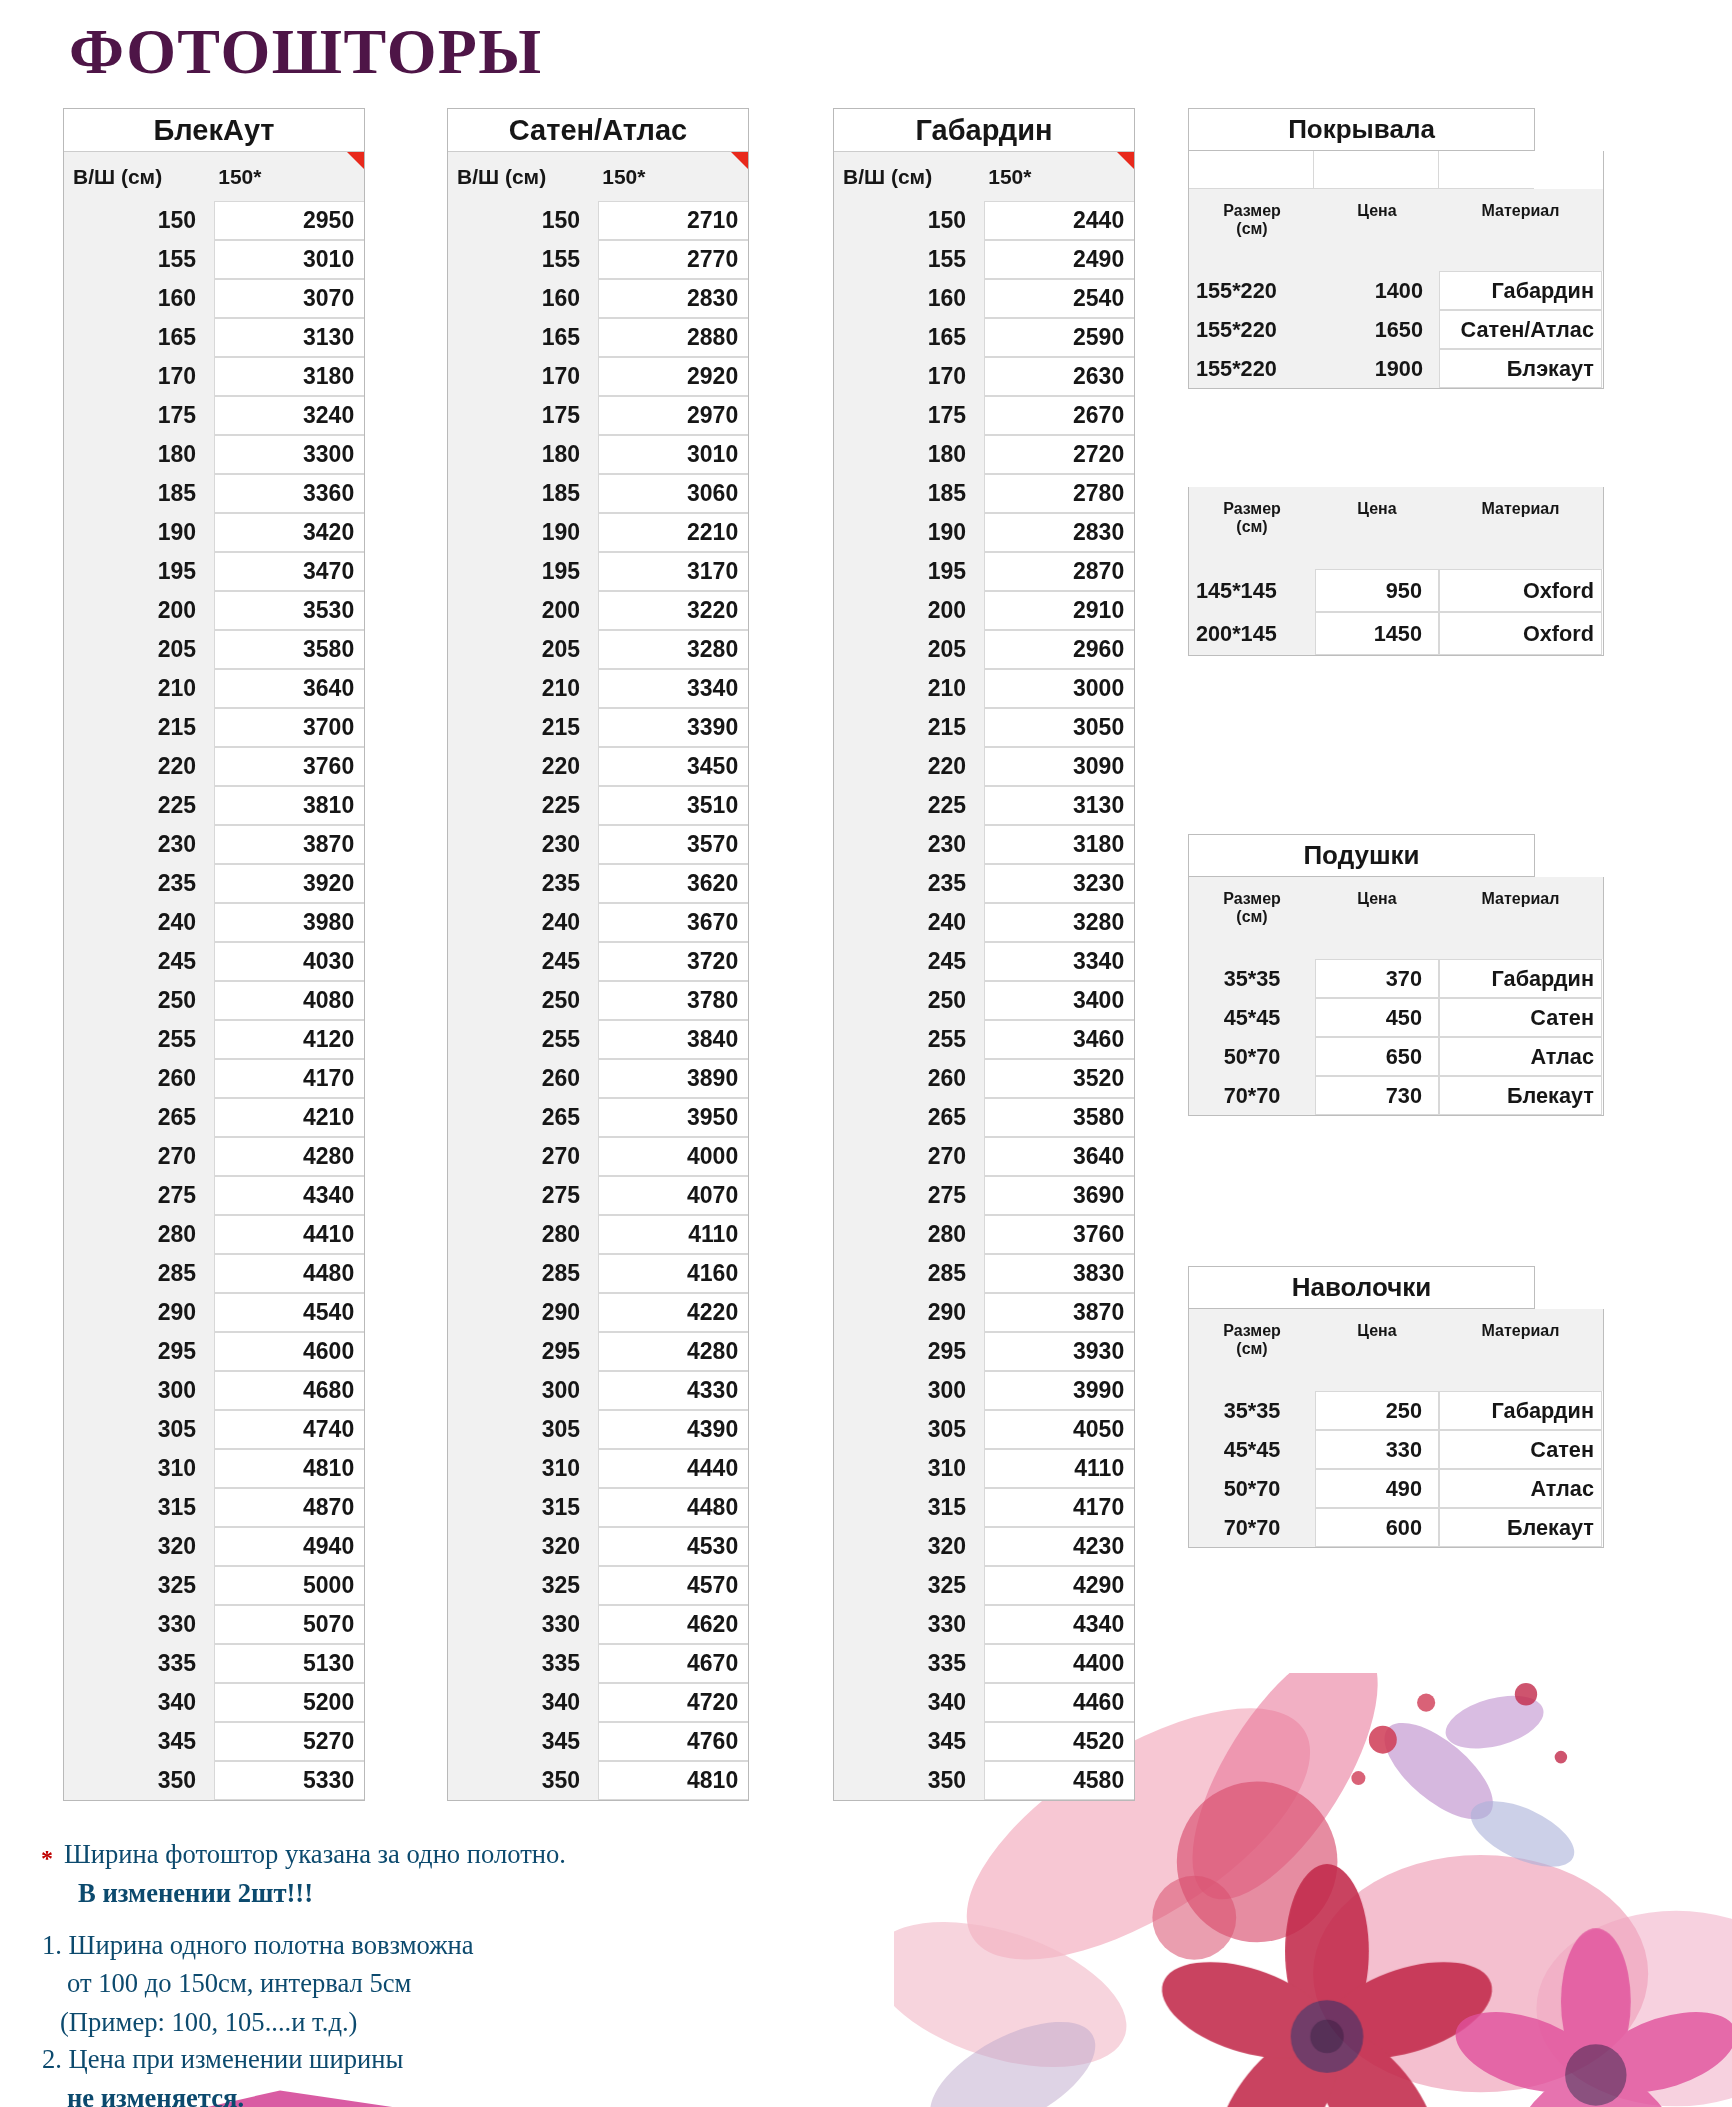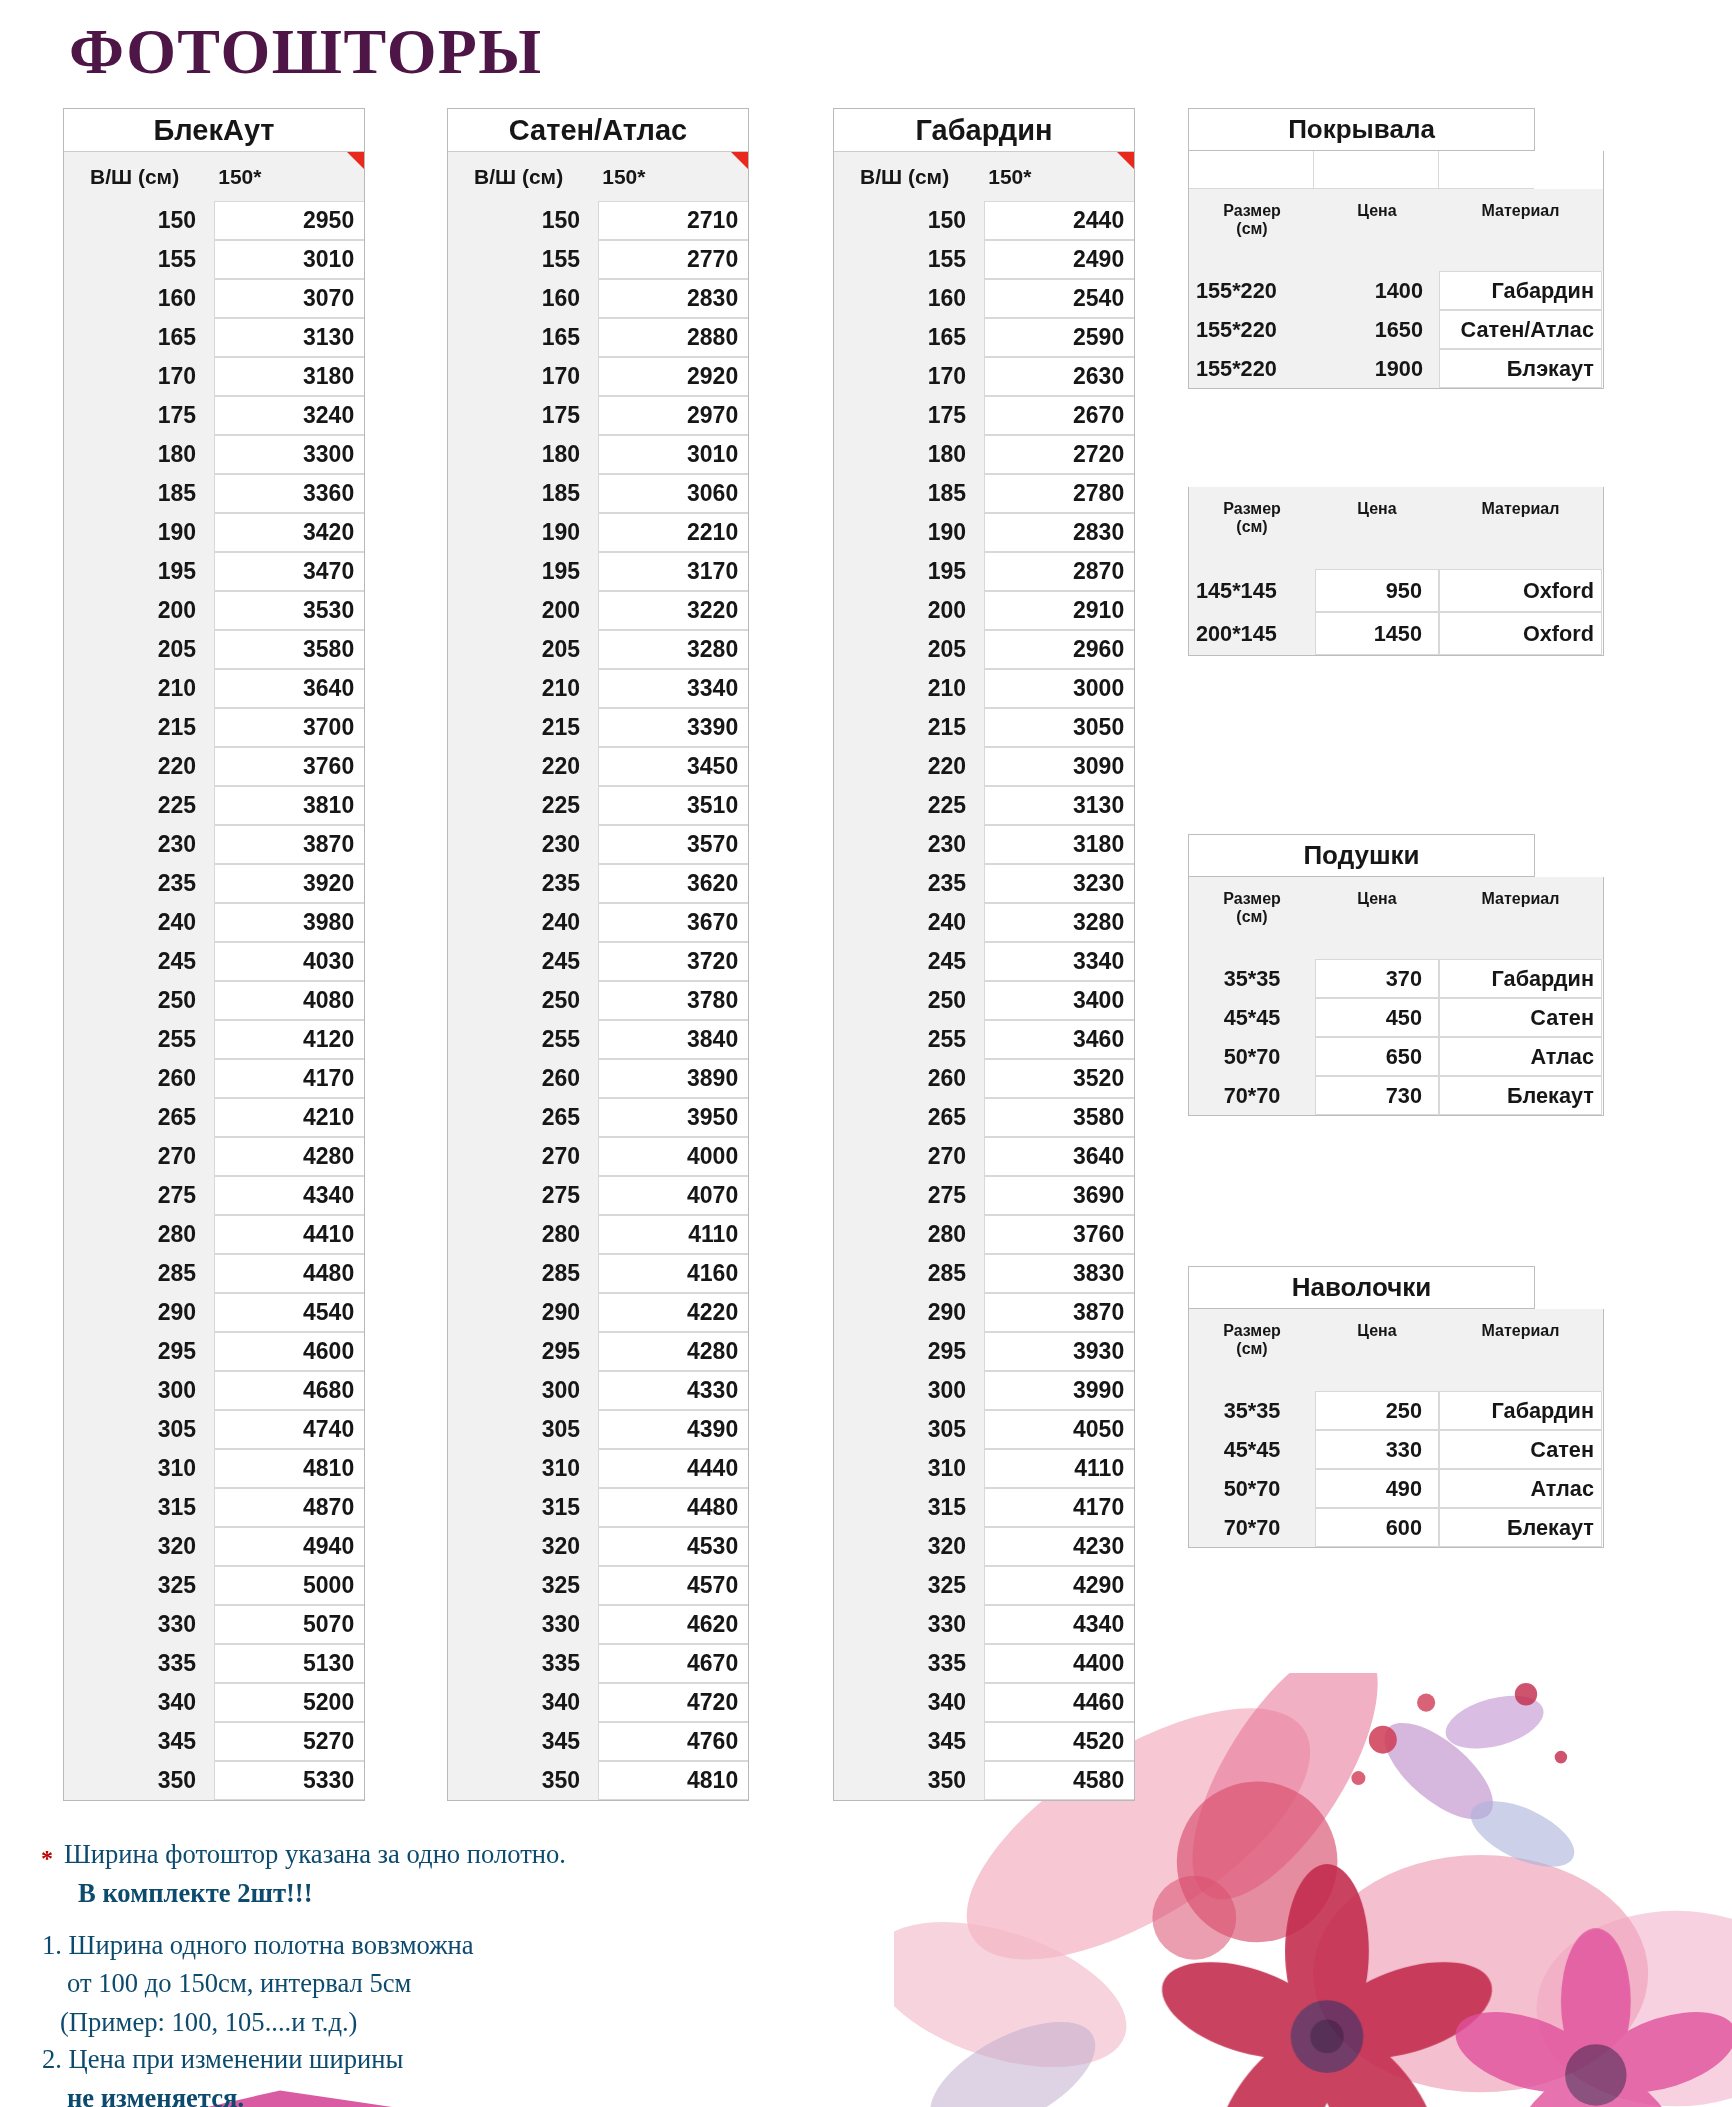--- a/index.html
+++ b/index.html
@@ -12,21 +12,21 @@
                 font-size:64px; color:#4e1547; letter-spacing:1.4px;margin-left:16px; }
 
   
   .ctable { position:absolute; top:108px; width:302px; z-index:2;
             border:1.4px solid #b9b9b9; background:#f1f1f1; color:#161616; }
   .ctitle { height:43px; background:#fff; border-bottom:1.4px solid #cccccc;
             display:flex; align-items:center; justify-content:center;
             font-size:29px; font-weight:bold; }
   .chead  { height:49px; position:relative; display:flex;
             font-size:21px; font-weight:bold; }
-  .chead .h1 { width:151px; display:flex; align-items:center; padding-left:26px; }
+  .chead .h1 { width:151px; display:flex; align-items:center; padding-left:9px; }
   .chead .h2 { width:151px; display:flex; align-items:center; padding-left:4.2px; }
   .comment-tri { position:absolute; right:0; top:0; width:0; height:0;
                  border-left:17px solid transparent; border-top:17px solid #e8291c; }
   .crow { display:flex; height:39px; }
   .crow .hc { width:151px; display:flex; align-items:center; justify-content:flex-end;
               padding-right:18px; font-weight:bold; font-size:23px; }
   .crow .pc { width:151px; background:#fff; border:0.7px solid #d8d8d8; border-right:none;
               display:flex; align-items:center; justify-content:flex-end;
               padding-right:9.8px; font-weight:bold; font-size:23px; }
 
@@ -750,21 +750,21 @@
           <div class="sc sc-size">70*70</div>
           <div class="sc sc-price">600</div>
           <div class="sc sc-mat">Блекаут</div>
         </div>
         </div>
     </div>
   </div>
 
   <div class="red-star" style="left:41px; top:1845px">*</div>
   <div class="fnl" style="left:64px; top:1839px">Ширина фотоштор указана за одно полотно.</div>
-  <div class="fnl bold" style="left:78px; top:1878px">В комплекте 2шт!!!</div>
+  <div class="fnl bold" style="left:78px; top:1878px">В изменении 2шт!!!</div>
   <div class="fnl" style="left:42px; top:1930px">1. Ширина одного полотна вовзможна</div>
   <div class="fnl" style="left:67px; top:1968px">от 100 до 150см, интервал 5см</div>
   <div class="fnl" style="left:60px; top:2007px">(Пример: 100, 105....и т.д.)</div>
   <div class="fnl" style="left:42px; top:2044px">2. Цена при изменении ширины</div>
   <div class="fnl bold" style="left:67px; top:2083px">не изменяется.</div>
 
 </div>
 
 
 </body></html>

